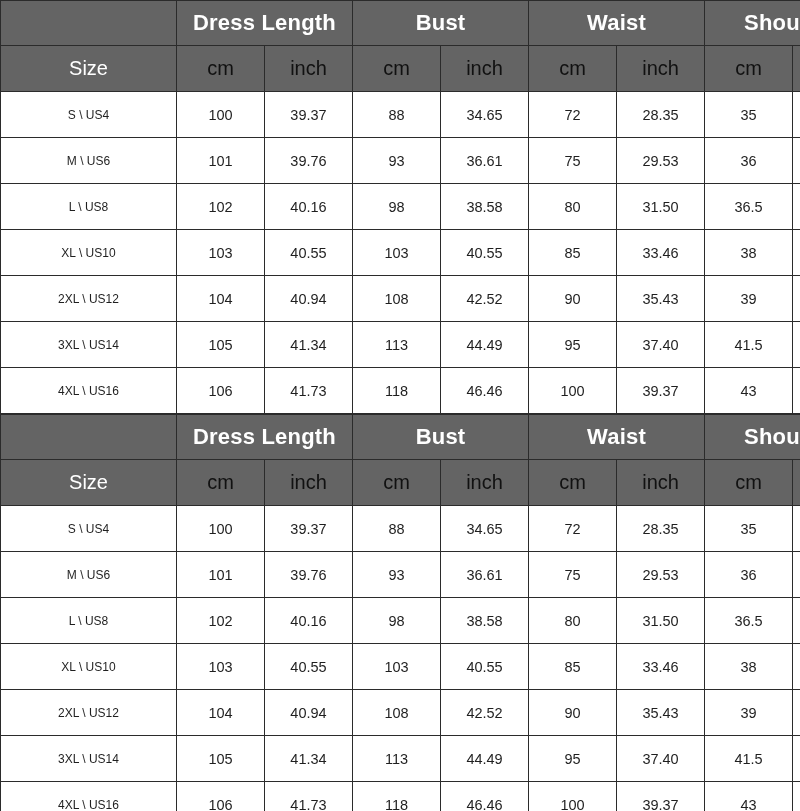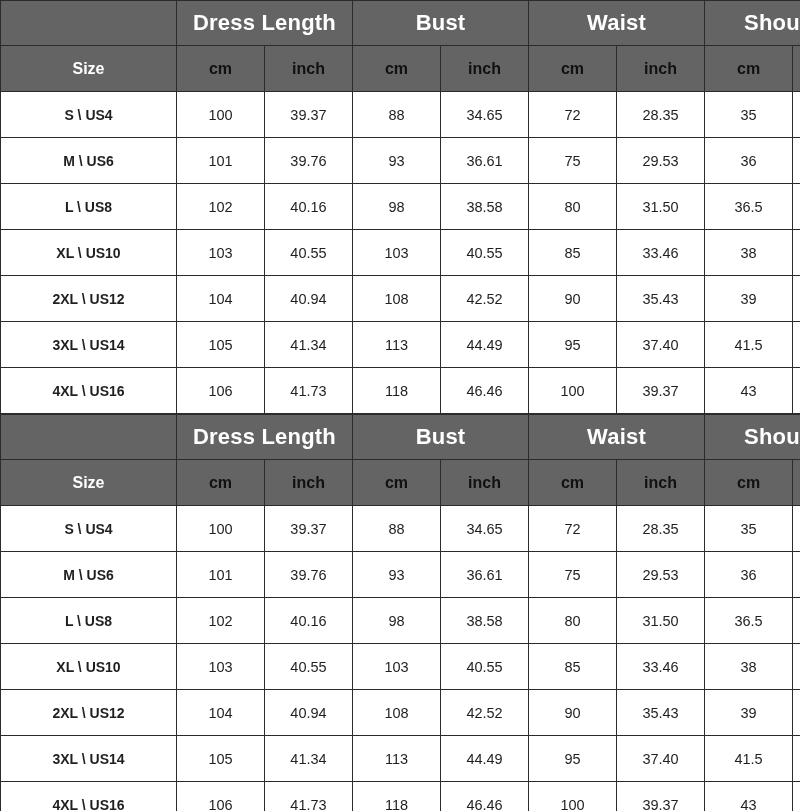--- a/index.html
+++ b/index.html
@@ -40,38 +40,37 @@
     height: 44px;
     letter-spacing: 0.2px;
   }
   tr.group-head th.corner-blank {
     background: #646464;
   }
   
   tr.unit-head th {
     background: #646464;
     color: #111111;
-    font-size: 16px;
-    font-weight: bold;
+    font-size: 20px;
+    font-weight: normal;
     height: 45px;
   }
   tr.unit-head th.size-label {
     color: #ffffff;
   }
   
   tr.data-row td {
     background: #ffffff;
     color: #1f1f1f;
     font-size: 14.5px;
     height: 45px;
     font-weight: normal;
   }
   tr.data-row td.size-cell {
-    font-size: 14px;
-    font-weight: bold;
+    font-size: 12px;
   }
   
   col.c-size   { width: 176px; }
   col.c-unit-a { width: 88px;  }
   col.c-unit-b { width: 88px;  }
   col.c-unit-c { width: 88px;  }
   col.c-unit-d { width: 88px;  }
   col.c-unit-e { width: 88px;  }
   col.c-unit-f { width: 88px;  }
   col.c-unit-g { width: 88px;  }

